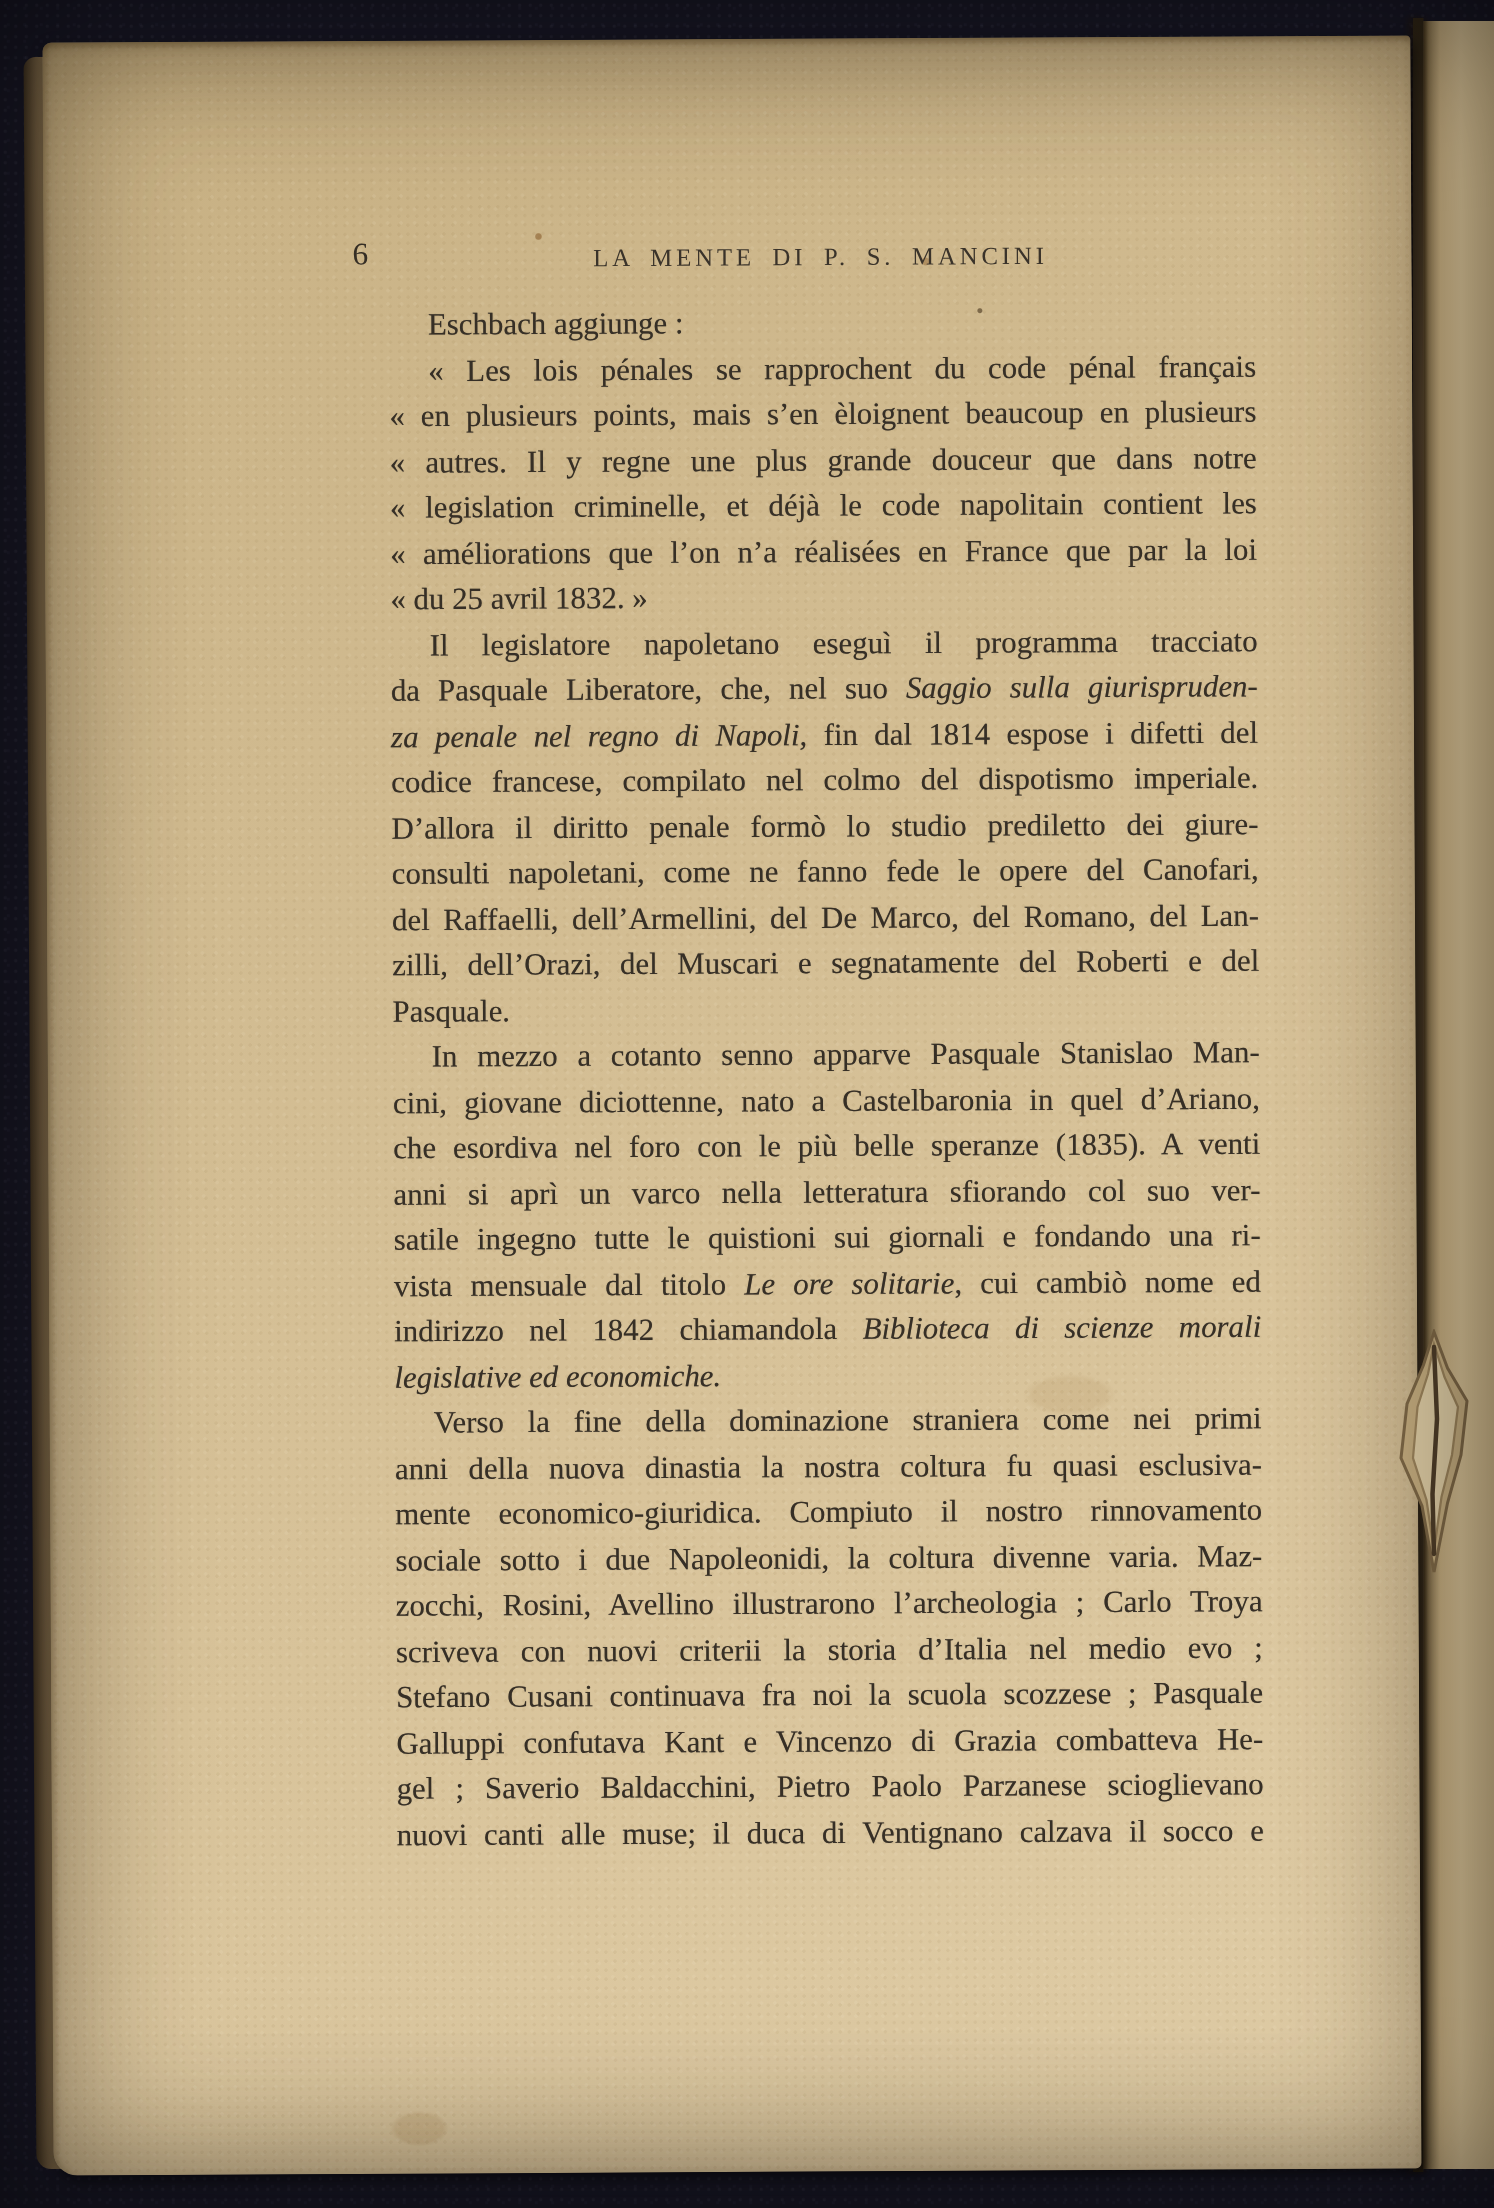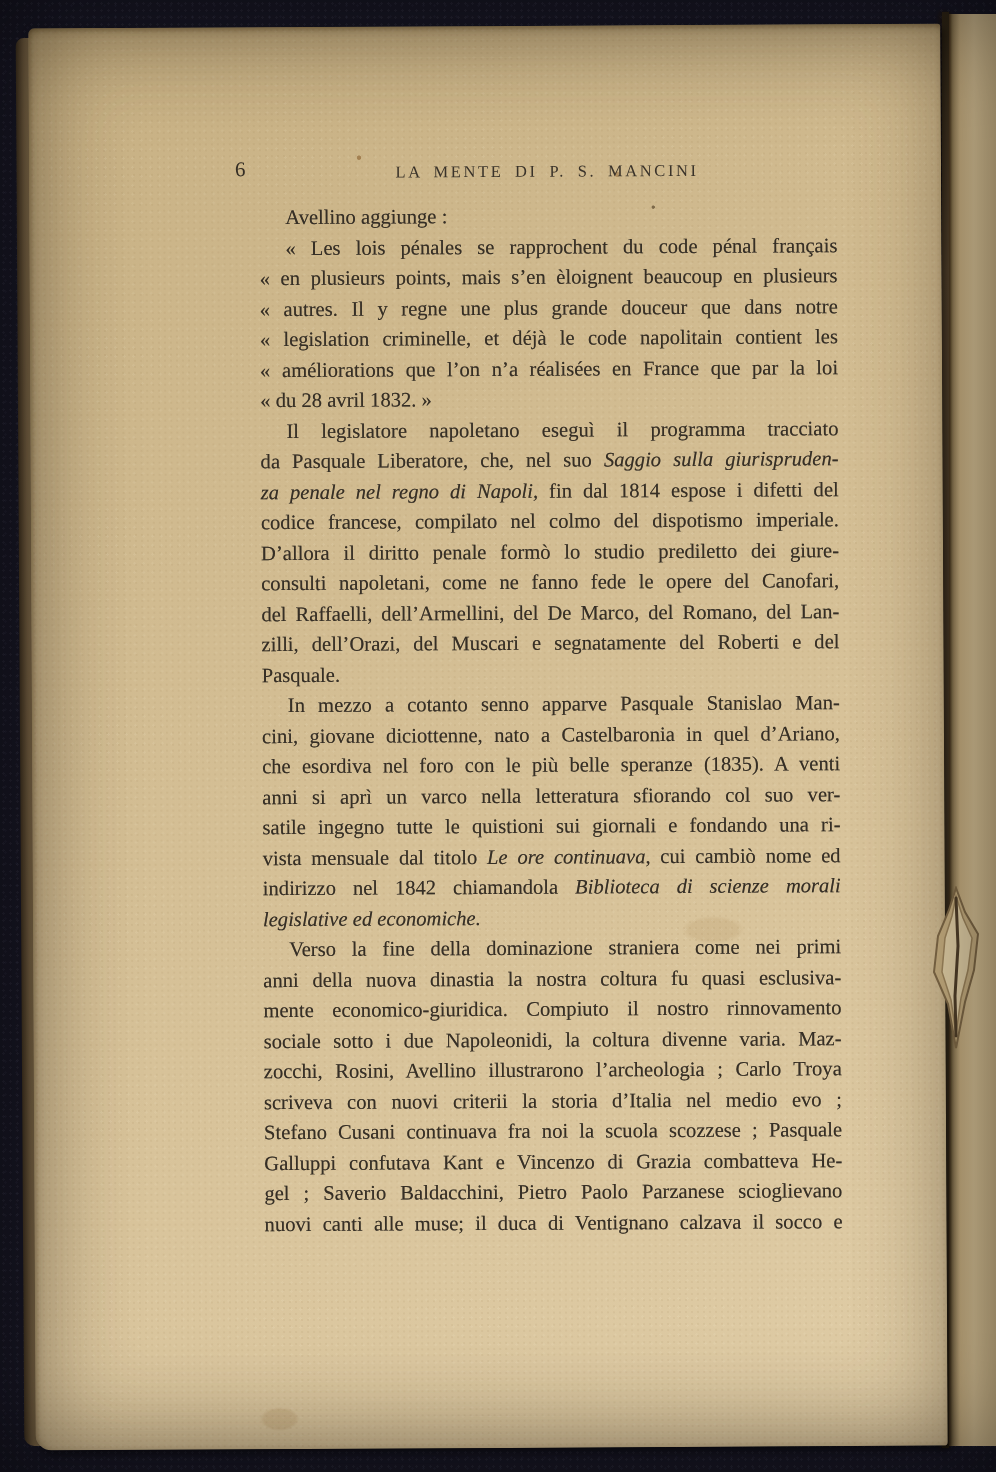--- a/index.html
+++ b/index.html
@@ -98,42 +98,42 @@
 <svg class="page-tear" width="78" height="170" viewBox="0 0 78 170">
   <polygon points="38,2 47,26 60,48 56,84 47,116 38,162 30,118 16,86 20,50 31,24" fill="#c2aa7d" stroke="#7c6645" stroke-width="2"></polygon>
   <polygon points="38,10 45,32 54,52 50,84 43,112 38,148 33,114 24,86 27,52 34,30" fill="#dccaa2" stroke="#9a825a" stroke-width="1.5"></polygon>
   <path d="M38,12 L40,60 L37,110 L38,150" fill="none" stroke="#4e3d28" stroke-width="3" stroke-linecap="round"></path>
 </svg>
 
 <div class="book-page">
   <div class="folio">6</div>
   <div class="running-header">LA MENTE DI P. S. MANCINI</div>
   <div class="body-text">
-      <div class="text-line indent left"><span class="seg">Avellino aggiunge :</span></div>
+      <div class="text-line indent left"><span class="seg">Eschbach aggiunge :</span></div>
       <div class="text-line indent"><span class="seg">« Les lois pénales se rapprochent du code pénal français</span></div>
       <div class="text-line"><span class="seg">« en plusieurs points, mais s’en èloignent beaucoup en plusieurs</span></div>
       <div class="text-line"><span class="seg">« autres. Il y regne une plus grande douceur que dans notre</span></div>
       <div class="text-line"><span class="seg">« legislation criminelle, et déjà le code napolitain contient les</span></div>
       <div class="text-line"><span class="seg">« améliorations que l’on n’a réalisées en France que par la loi</span></div>
-      <div class="text-line left"><span class="seg">« du 28 avril 1832. »</span></div>
+      <div class="text-line left"><span class="seg">« du 25 avril 1832. »</span></div>
       <div class="text-line indent"><span class="seg">Il legislatore napoletano eseguì il programma tracciato</span></div>
       <div class="text-line"><span class="seg">da Pasquale Liberatore, che, nel suo </span><span class="seg italic">Saggio sulla giurispruden-</span></div>
       <div class="text-line"><span class="seg italic">za penale nel regno di Napoli,</span><span class="seg"> fin dal 1814 espose i difetti del</span></div>
       <div class="text-line"><span class="seg">codice francese, compilato nel colmo del dispotismo imperiale.</span></div>
       <div class="text-line"><span class="seg">D’allora il diritto penale formò lo studio prediletto dei giure-</span></div>
       <div class="text-line"><span class="seg">consulti napoletani, come ne fanno fede le opere del Canofari,</span></div>
       <div class="text-line"><span class="seg">del Raffaelli, dell’Armellini, del De Marco, del Romano, del Lan-</span></div>
       <div class="text-line"><span class="seg">zilli, dell’Orazi, del Muscari e segnatamente del Roberti e del</span></div>
       <div class="text-line left"><span class="seg">Pasquale.</span></div>
       <div class="text-line indent"><span class="seg">In mezzo a cotanto senno apparve Pasquale Stanislao Man-</span></div>
       <div class="text-line"><span class="seg">cini, giovane diciottenne, nato a Castelbaronia in quel d’Ariano,</span></div>
       <div class="text-line"><span class="seg">che esordiva nel foro con le più belle speranze (1835). A venti</span></div>
       <div class="text-line"><span class="seg">anni si aprì un varco nella letteratura sfiorando col suo ver-</span></div>
       <div class="text-line"><span class="seg">satile ingegno tutte le quistioni sui giornali e fondando una ri-</span></div>
-      <div class="text-line"><span class="seg">vista mensuale dal titolo </span><span class="seg italic">Le ore continuava</span><span class="seg">, cui cambiò nome ed</span></div>
+      <div class="text-line"><span class="seg">vista mensuale dal titolo </span><span class="seg italic">Le ore solitarie</span><span class="seg">, cui cambiò nome ed</span></div>
       <div class="text-line"><span class="seg">indirizzo nel 1842 chiamandola </span><span class="seg italic">Biblioteca di scienze morali</span></div>
       <div class="text-line left"><span class="seg italic">legislative ed economiche.</span></div>
       <div class="text-line indent"><span class="seg">Verso la fine della dominazione straniera come nei primi</span></div>
       <div class="text-line"><span class="seg">anni della nuova dinastia la nostra coltura fu quasi esclusiva-</span></div>
       <div class="text-line"><span class="seg">mente economico-giuridica. Compiuto il nostro rinnovamento</span></div>
       <div class="text-line"><span class="seg">sociale sotto i due Napoleonidi, la coltura divenne varia. Maz-</span></div>
       <div class="text-line"><span class="seg">zocchi, Rosini, Avellino illustrarono l’archeologia ; Carlo Troya</span></div>
       <div class="text-line"><span class="seg">scriveva con nuovi criterii la storia d’Italia nel medio evo ;</span></div>
       <div class="text-line"><span class="seg">Stefano Cusani continuava fra noi la scuola scozzese ; Pasquale</span></div>
       <div class="text-line"><span class="seg">Galluppi confutava Kant e Vincenzo di Grazia combatteva He-</span></div>

